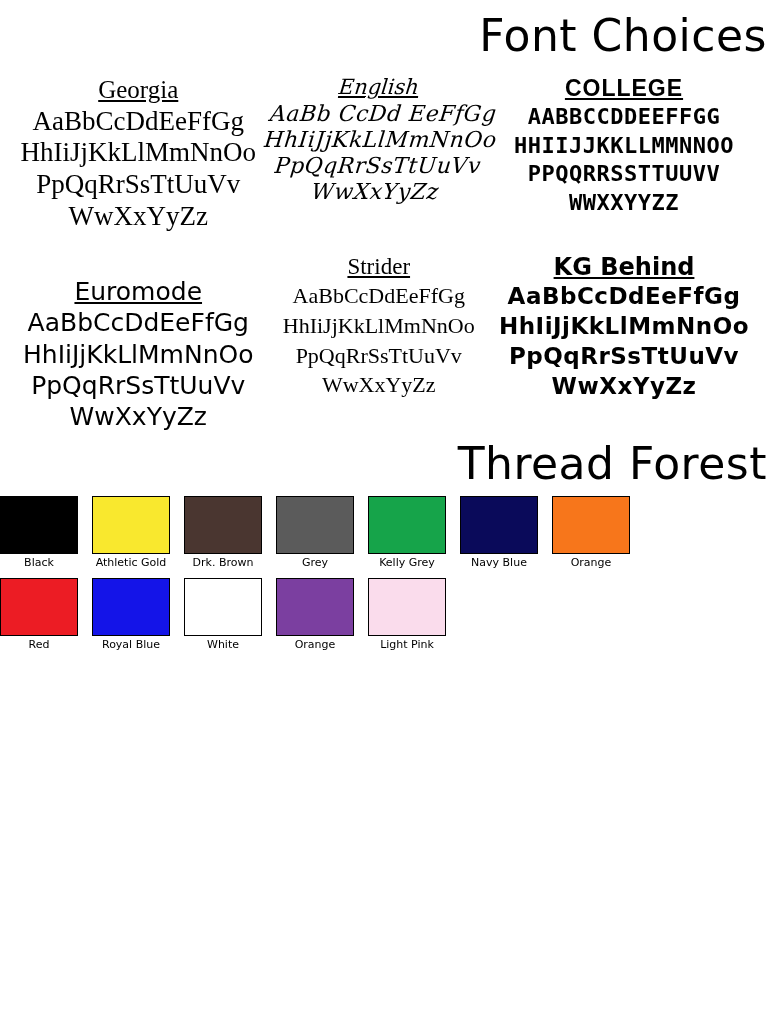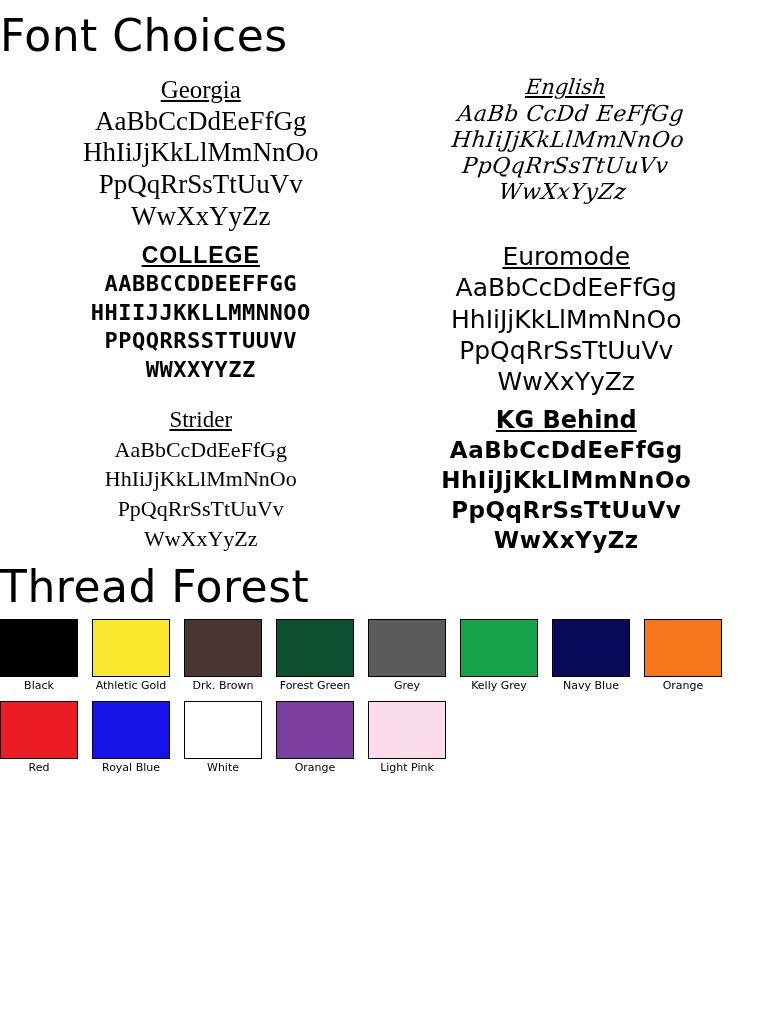--- a/index.html
+++ b/index.html
@@ -17,36 +17,36 @@
   }
   .page {
     width: 767px;
     height: 1024px;
     position: relative;
     box-sizing: border-box;
   }
 
   
   .title {
-    text-align: left;
+    text-align: right;
     font-family: "DejaVu Sans", sans-serif;
     font-weight: 400;
     font-size: 44px;
     letter-spacing: 0.5px;
     line-height: 1;
     margin: 0;
   }
   #font-title { padding-top: 14px; }
   #thread-title { padding-top: 6px; }
 
   
   .font-grid {
     display: grid;
-    grid-template-columns: 1fr 1fr;
-    row-gap: 10px;
+    grid-template-columns: 1fr 1fr 1fr;
+    row-gap: 21px;
     margin-top: 18px;
     padding: 0 18px;
   }
   .font-cell {
     text-align: center;
   }
   .font-name {
     text-decoration: underline;
     margin: 0 0 2px 0;
     line-height: 1.1;
@@ -94,20 +94,21 @@
     font-weight: bold;
     font-size: 22px;
     letter-spacing: 0.5px;
     line-height: 1.3;
   }
 
   
   .f-euromode .font-name {
     font-family: "DejaVu Sans", sans-serif;
     font-size: 25px;
+    margin-top: 24px;
   }
   .f-euromode .font-lines {
     font-family: "DejaVu Sans", sans-serif;
     font-size: 25px;
     line-height: 1.25;
   }
 
   
   .f-strider .font-name {
     font-family: "Liberation Serif", serif;
@@ -244,25 +245,20 @@
         <span class="swatch-chip" style="background:#f9e82e"></span>
         <span class="swatch-label">Athletic
 Gold</span>
       </div>
       <div class="swatch">
         <span class="swatch-chip" style="background:#4a3630"></span>
         <span class="swatch-label">Drk.
 Brown</span>
       </div>
       <div class="swatch">
-        <span class="swatch-chip" style="background:#0d5131"></span>
-        <span class="swatch-label">Forest
-Green</span>
-      </div>
-      <div class="swatch">
         <span class="swatch-chip" style="background:#5b5b5b"></span>
         <span class="swatch-label">Grey</span>
       </div>
       <div class="swatch">
         <span class="swatch-chip" style="background:#16a44a"></span>
         <span class="swatch-label">Kelly
 Grey</span>
       </div>
       <div class="swatch">
         <span class="swatch-chip" style="background:#0a0a5a"></span>

